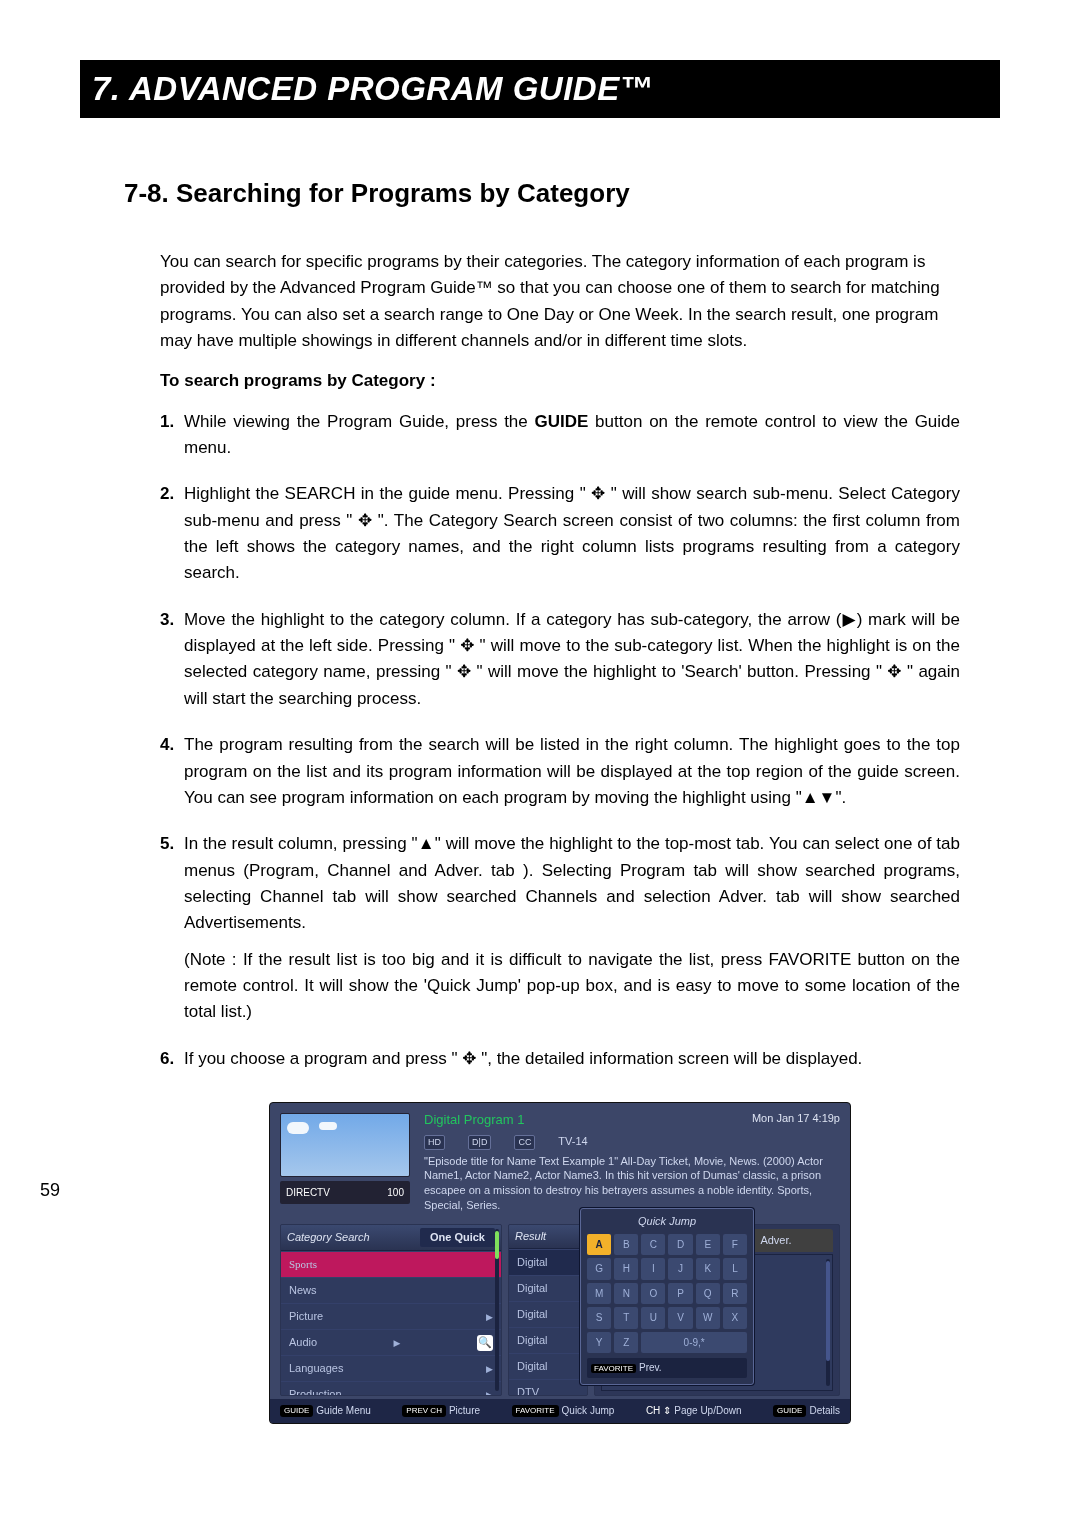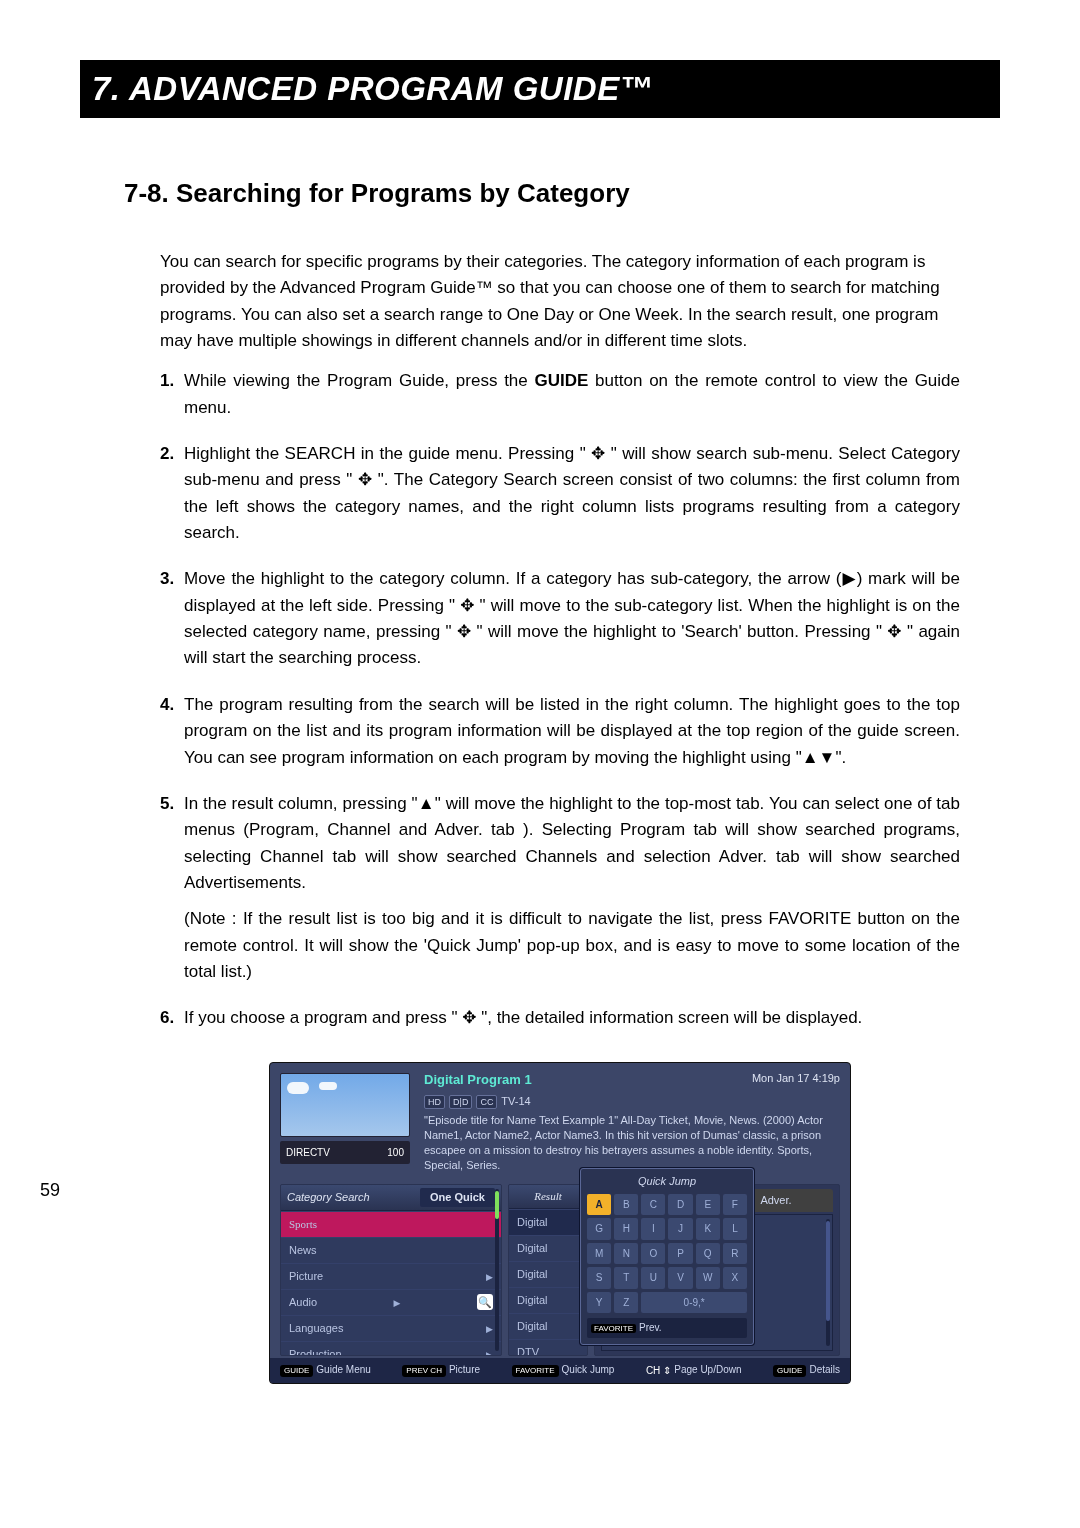--- a/index.html
+++ b/index.html
@@ -121,35 +121,35 @@
     display: flex;
     justify-content: space-between;
   }
   .tv-info {
     flex: 1;
     padding: 8px 10px 4px 4px;
     font-size: 11px;
     line-height: 1.35;
   }
   .tv-prog-title {
-    color: #5eead4;
-    font-weight: bold;
+    color: #22c55e;
+    font-weight: normal;
     font-size: 13px;
     margin-bottom: 6px;
   }
   .tv-datetime {
     float: right;
     color: #dde3f2;
     font-size: 11px;
   }
   .tv-badge {
     display:inline-block;
     background:#2a3352; color:#cfd7ee;
     border:1px solid #657099;
-    font-size:9px; padding:0 3px; margin-right:1px;
+    font-size:9px; padding:0 3px; margin-right:20px;
     border-radius:2px;
   }
   .tv-rating { color:#cfd7ee; }
   .tv-desc { color: #cfd7ee; margin-top:4px; }
 
   .tv-middle {
     position: relative;
     display: flex;
     padding: 6px 10px 0 10px;
     gap: 6px;
@@ -308,20 +308,21 @@
 
 <div class="page">
 
   <div class="chapter-bar">7. ADVANCED PROGRAM GUIDE™</div>
 
   <h2 class="section-title">7-8.  Searching for Programs by Category</h2>
 
   <div class="body-text">
     <p>You can search for specific programs by their categories.  The category information of each program is provided by the Advanced Program Guide™ so that you can choose one of them to search for matching programs.  You can also set a search range to One Day or One Week.  In the search result, one program may have multiple showings in different channels and/or in different time slots.</p>
 
+    <p class="sub-heading">To search programs by Category :</p>
 
     <ol class="step-list">
       <li>
         <span>While viewing the Program Guide, press the </span><span class="bold">GUIDE</span><span> button on the remote control to view the Guide menu.</span>
       </li>
       <li>Highlight the SEARCH in the guide menu. Pressing " ✥ " will show search sub-menu. Select Category sub-menu and press " ✥ ". The Category Search screen consist of two columns: the first column from the left shows the category names, and the right column lists programs resulting from a category search.</li>
       <li>Move the highlight to the category column. If a category has sub-category, the arrow (▶) mark will be displayed at the left side. Pressing " ✥ " will move to the sub-category list. When the highlight is on the selected category name, pressing " ✥ " will move the highlight to 'Search' button. Pressing " ✥ " again will start the searching process.</li>
       <li>The program resulting from the search will be listed in the right column. The highlight goes to the top program on the list and its program information will be displayed at the top region of the guide screen. You can see program information on each program by moving the highlight using "▲▼".</li>
       <li>
         <span>In the result column, pressing "▲" will move the highlight to the top-most tab. You can select one of tab menus (Program, Channel and Adver. tab ). Selecting Program tab will show searched programs, selecting Channel tab will show searched Channels and selection Adver. tab will show searched Advertisements.</span>
@@ -384,21 +385,21 @@
                 <span>Production</span>
                 <span class="expand-icon"></span>
               </li>
           </ul>
           <div class="scrollbar">
             <div class="scrollbar-thumb"></div>
           </div>
         </div>
 
         <div class="panel result-panel">
-          <div class="panel-header" style="justify-content:center;font-family:Liberation Serif, serif;">
+          <div class="panel-header" style="justify-content:flex-start;">
             <span>Result</span>
           </div>
           <ul class="res-list">
             <li class="active">Digital</li>
             <li>Digital</li>
             <li>Digital</li>
             <li>Digital</li>
             <li>Digital</li>
             <li>DTV</li>
           </ul>

